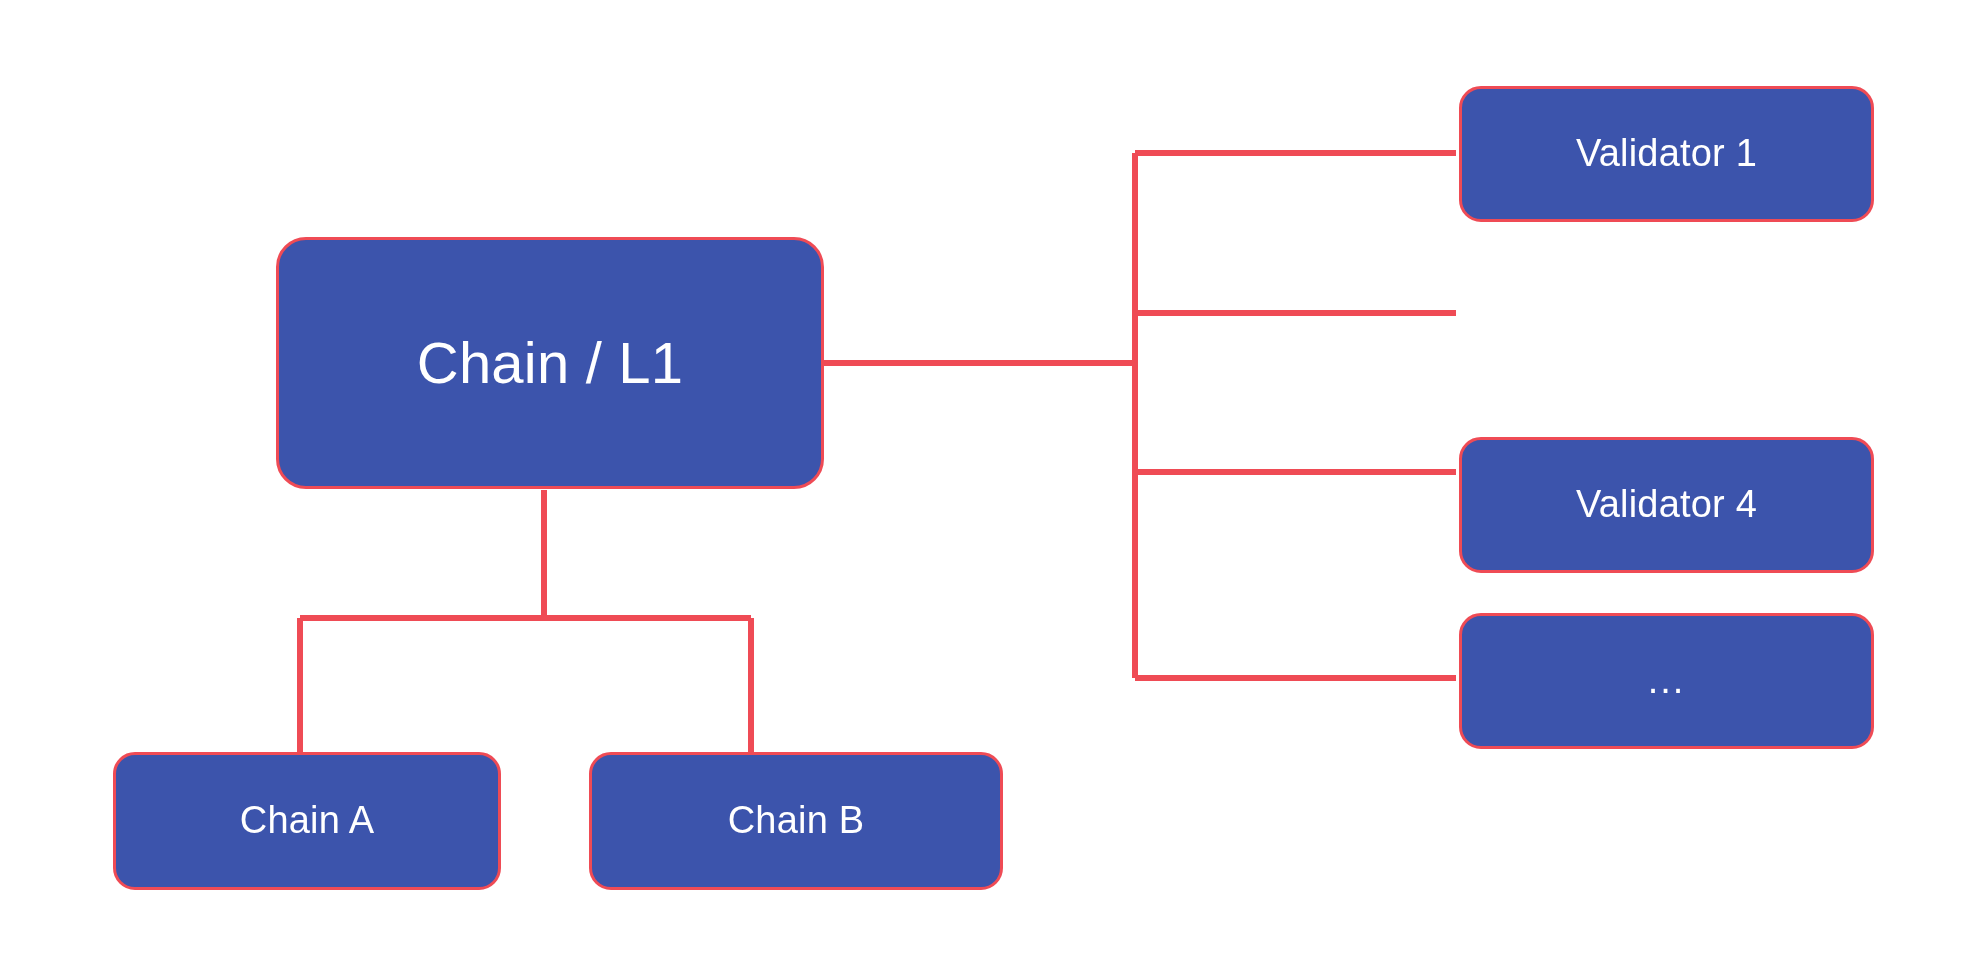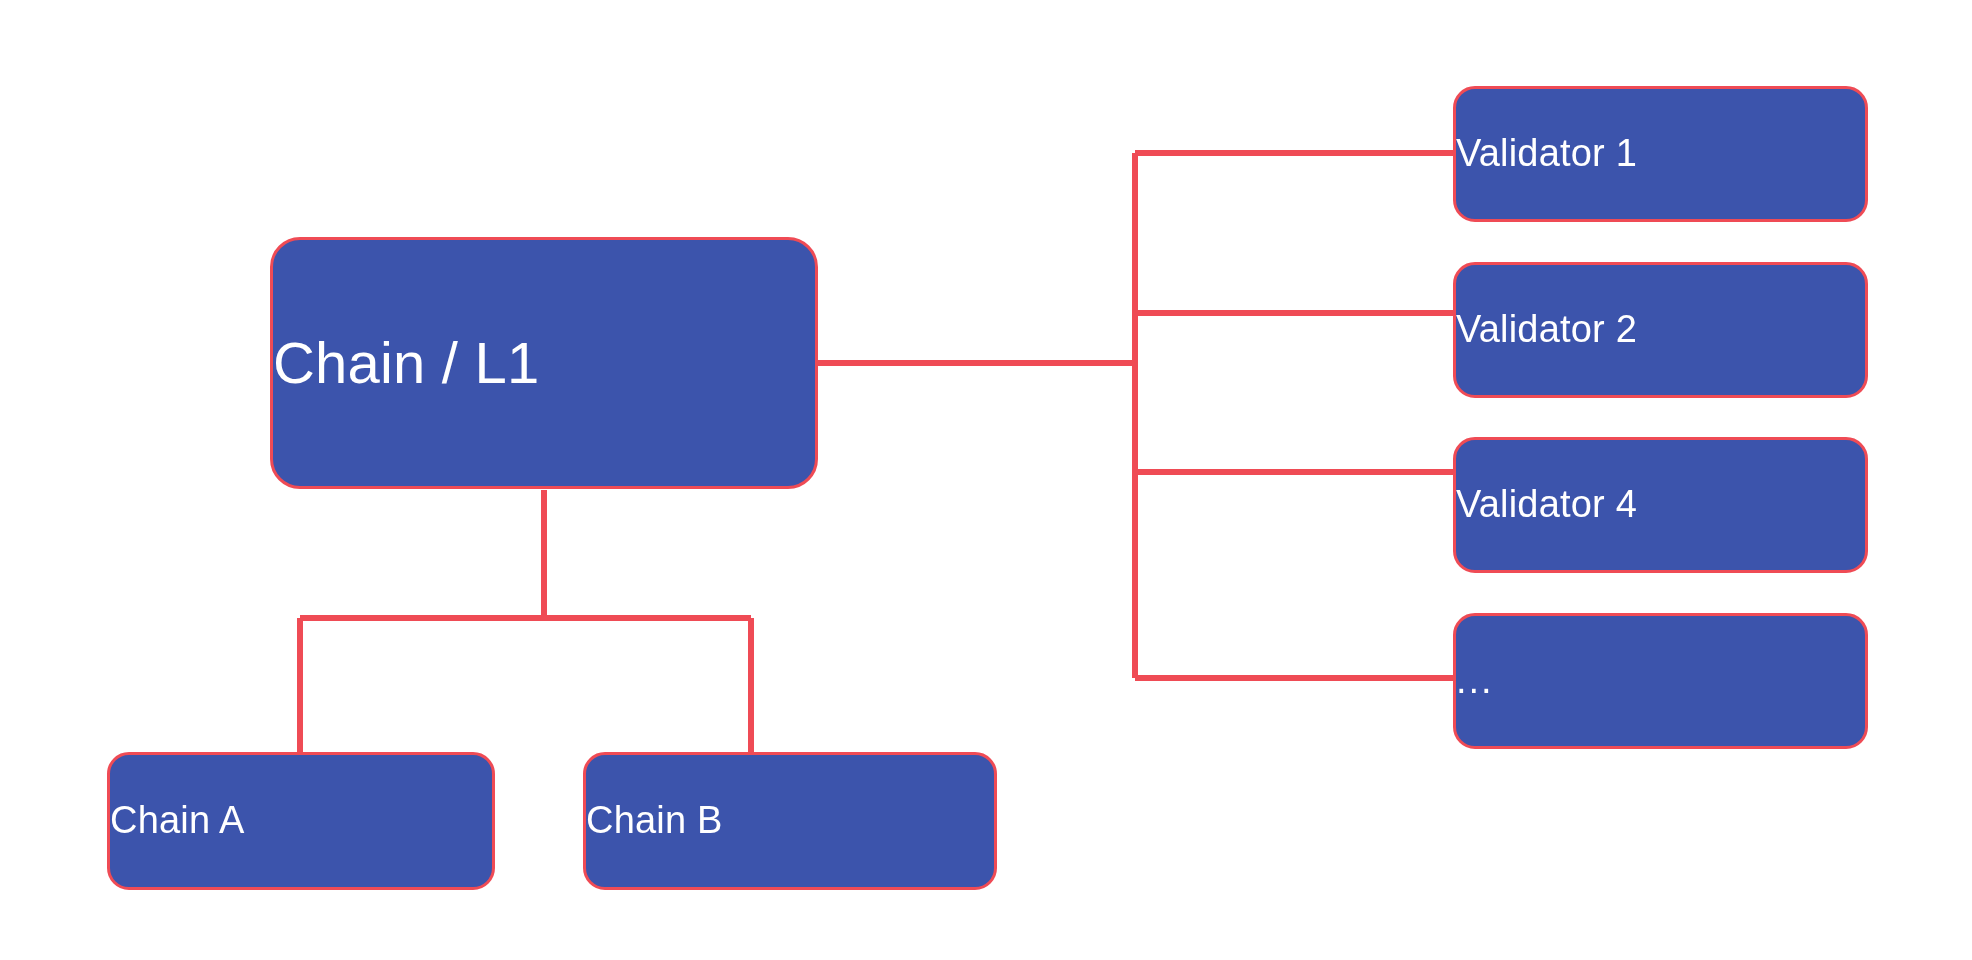--- a/index.html
+++ b/index.html
@@ -26,26 +26,27 @@
     pointer-events: none;
   }
   .node {
     position: absolute;
     box-sizing: border-box;
     background: #3C54AC;
     border: 3px solid #EF4B55;
     border-radius: 26px;
     display: flex;
     align-items: center;
-    justify-content: flex-start;
+    justify-content: center;
     color: #ffffff;
     text-align: center;
     line-height: 1.1;
     letter-spacing: 0.2px;
     user-select: none;
+    margin-left: 6px;
   }
   .node-root {
     left: 270px;
     top: 237px;
     width: 548px;
     height: 252px;
     font-size: 58px;
     border-radius: 30px;
   }
   .node-chain {
@@ -103,23 +104,20 @@
   </div>
 
   <div class="node node-chain node-chain-a">
     <span>Chain A</span>
   </div>
 
   <div class="node node-validator v1">
     <span>Validator 1</span>
   </div>
 
-  <div class="node node-validator v2">
-    <span>Validator 2</span>
-  </div>
 
   <div class="node node-validator v3">
     <span>Validator 4</span>
   </div>
 
   <div class="node node-validator v4">
     <span class="node-ellipsis">...</span>
   </div>
 
 </div>

